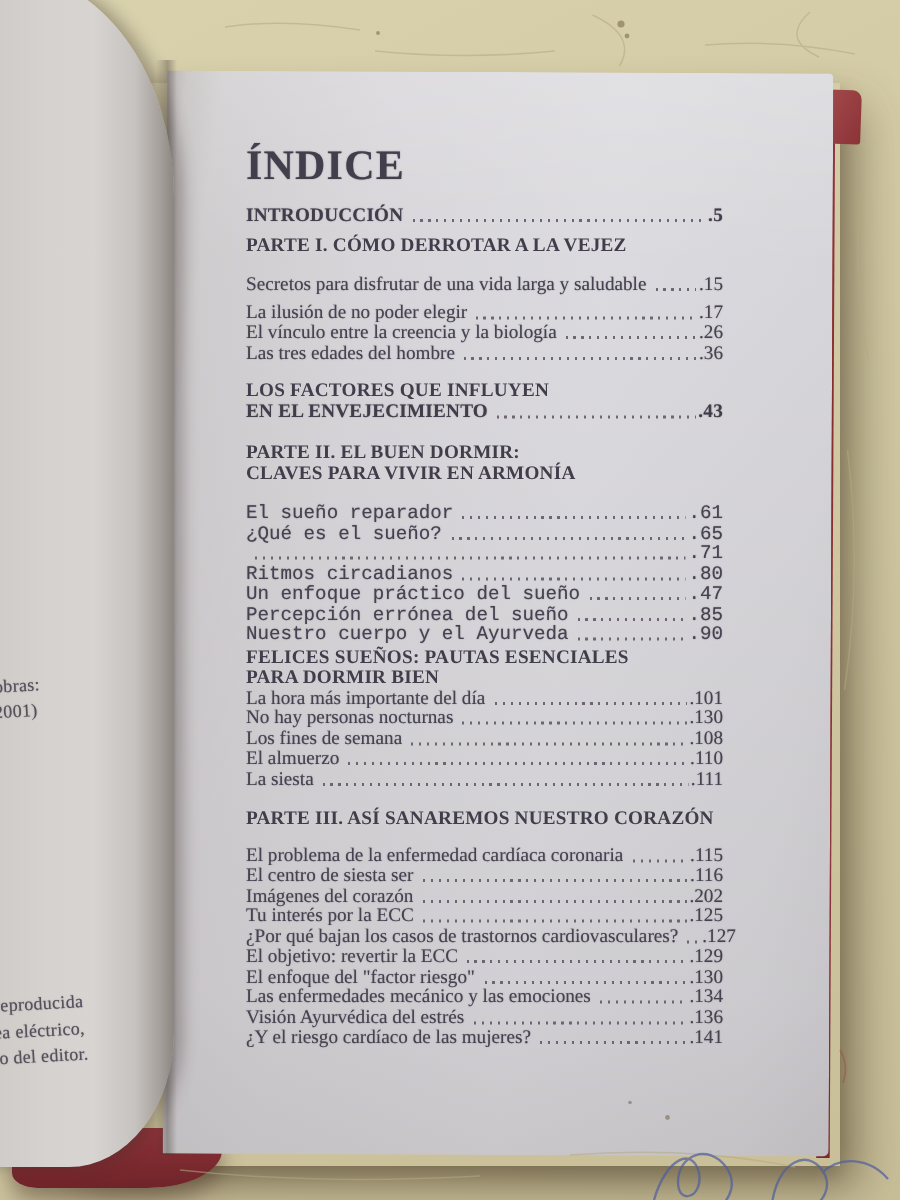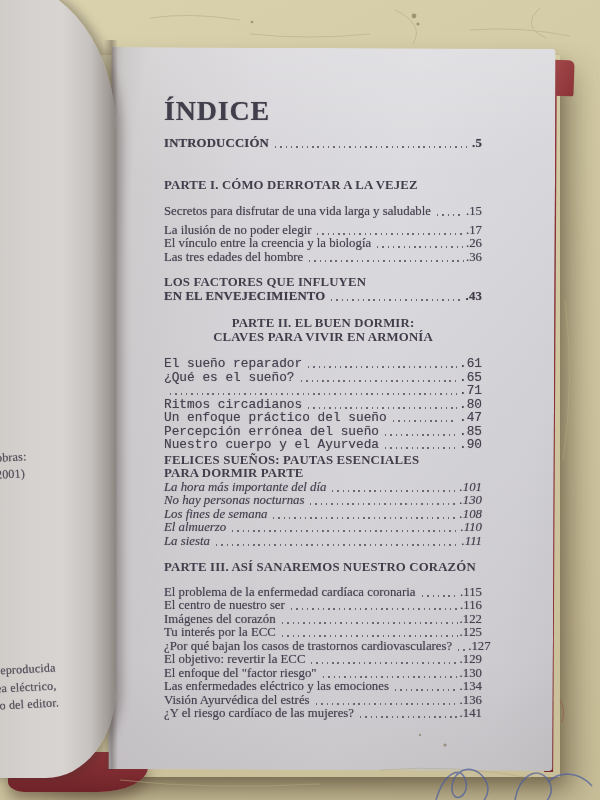--- a/index.html
+++ b/index.html
@@ -82,21 +82,21 @@
   <div class="toc">
     <div class="toc-title">ÍNDICE</div>
     <div id="toc-blocks">
         <div class="toc-block heading" style="margin-top: 0px;">
           <div class="toc-line">
             <span class="lbl">INTRODUCCIÓN</span>
             <span class="leader"></span>
             <span class="pg">5</span>
           </div>
         </div>
-        <div class="toc-block heading" style="margin-top: 28px;">
+        <div class="toc-block heading" style="margin-top: 6px;">
           <div class="h-line">PARTE I. CÓMO DERROTAR A LA VEJEZ</div>
         </div>
         <div class="toc-block entries" style="margin-top: 13px;">
           <div class="toc-line">
             <span class="lbl">Secretos para disfrutar de una vida larga y saludable</span>
             <span class="leader"></span>
             <span class="pg">15</span>
           </div>
         </div>
         <div class="toc-block entries" style="margin-top: 5px;">
@@ -117,21 +117,21 @@
           </div>
         </div>
         <div class="toc-block heading" style="margin-top: 12px;">
           <div class="h-line">LOS FACTORES QUE INFLUYEN</div>
           <div class="toc-line">
             <span class="lbl">EN EL ENVEJECIMIENTO</span>
             <span class="leader"></span>
             <span class="pg">43</span>
           </div>
         </div>
-        <div class="toc-block heading" style="margin-top: 14px; text-align: center;">
+        <div class="toc-block heading" style="margin-top: 14px;">
           <div class="h-line">PARTE II. EL BUEN DORMIR:</div>
           <div class="h-line">CLAVES PARA VIVIR EN ARMONÍA</div>
         </div>
         <div class="toc-block entries" style="margin-top: 13px; font-family: Liberation Mono, monospace;">
           <div class="toc-line">
             <span class="lbl">El sueño reparador</span>
             <span class="leader"></span>
             <span class="pg">61</span>
           </div>
           <div class="toc-line">
@@ -159,23 +159,23 @@
             <span class="pg">85</span>
           </div>
           <div class="toc-line">
             <span class="lbl">Nuestro cuerpo y el Ayurveda</span>
             <span class="leader"></span>
             <span class="pg">90</span>
           </div>
         </div>
         <div class="toc-block heading" style="margin-top: 2px;">
           <div class="h-line">FELICES SUEÑOS: PAUTAS ESENCIALES</div>
-          <div class="h-line">PARA DORMIR PARTE</div>
-        </div>
-        <div class="toc-block entries" style="margin-top: 0px; font-style: italic;">
+          <div class="h-line">PARA DORMIR BIEN</div>
+        </div>
+        <div class="toc-block entries" style="margin-top: 0px;">
           <div class="toc-line">
             <span class="lbl">La hora más importante del día</span>
             <span class="leader"></span>
             <span class="pg">101</span>
           </div>
           <div class="toc-line">
             <span class="lbl">No hay personas nocturnas</span>
             <span class="leader"></span>
             <span class="pg">130</span>
           </div>
@@ -198,28 +198,28 @@
         <div class="toc-block heading" style="margin-top: 13px;">
           <div class="h-line">PARTE III. ASÍ SANAREMOS NUESTRO CORAZÓN</div>
         </div>
         <div class="toc-block entries" style="margin-top: 11px;">
           <div class="toc-line">
             <span class="lbl">El problema de la enfermedad cardíaca coronaria</span>
             <span class="leader"></span>
             <span class="pg">115</span>
           </div>
           <div class="toc-line">
-            <span class="lbl">El centro de nuestro ser</span>
+            <span class="lbl">El centro de siesta ser</span>
             <span class="leader"></span>
             <span class="pg">116</span>
           </div>
           <div class="toc-line">
             <span class="lbl">Imágenes del corazón</span>
             <span class="leader"></span>
-            <span class="pg">122</span>
+            <span class="pg">202</span>
           </div>
           <div class="toc-line">
             <span class="lbl">Tu interés por la ECC</span>
             <span class="leader"></span>
             <span class="pg">125</span>
           </div>
           <div class="toc-line">
             <span class="lbl">¿Por qué bajan los casos de trastornos cardiovasculares?</span>
             <span class="leader"></span>
             <span class="pg">127</span>
@@ -228,21 +228,21 @@
             <span class="lbl">El objetivo: revertir la ECC</span>
             <span class="leader"></span>
             <span class="pg">129</span>
           </div>
           <div class="toc-line">
             <span class="lbl">El enfoque del "factor riesgo"</span>
             <span class="leader"></span>
             <span class="pg">130</span>
           </div>
           <div class="toc-line">
-            <span class="lbl">Las enfermedades eléctrico y las emociones</span>
+            <span class="lbl">Las enfermedades mecánico y las emociones</span>
             <span class="leader"></span>
             <span class="pg">134</span>
           </div>
           <div class="toc-line">
             <span class="lbl">Visión Ayurvédica del estrés</span>
             <span class="leader"></span>
             <span class="pg">136</span>
           </div>
           <div class="toc-line">
             <span class="lbl">¿Y el riesgo cardíaco de las mujeres?</span>

